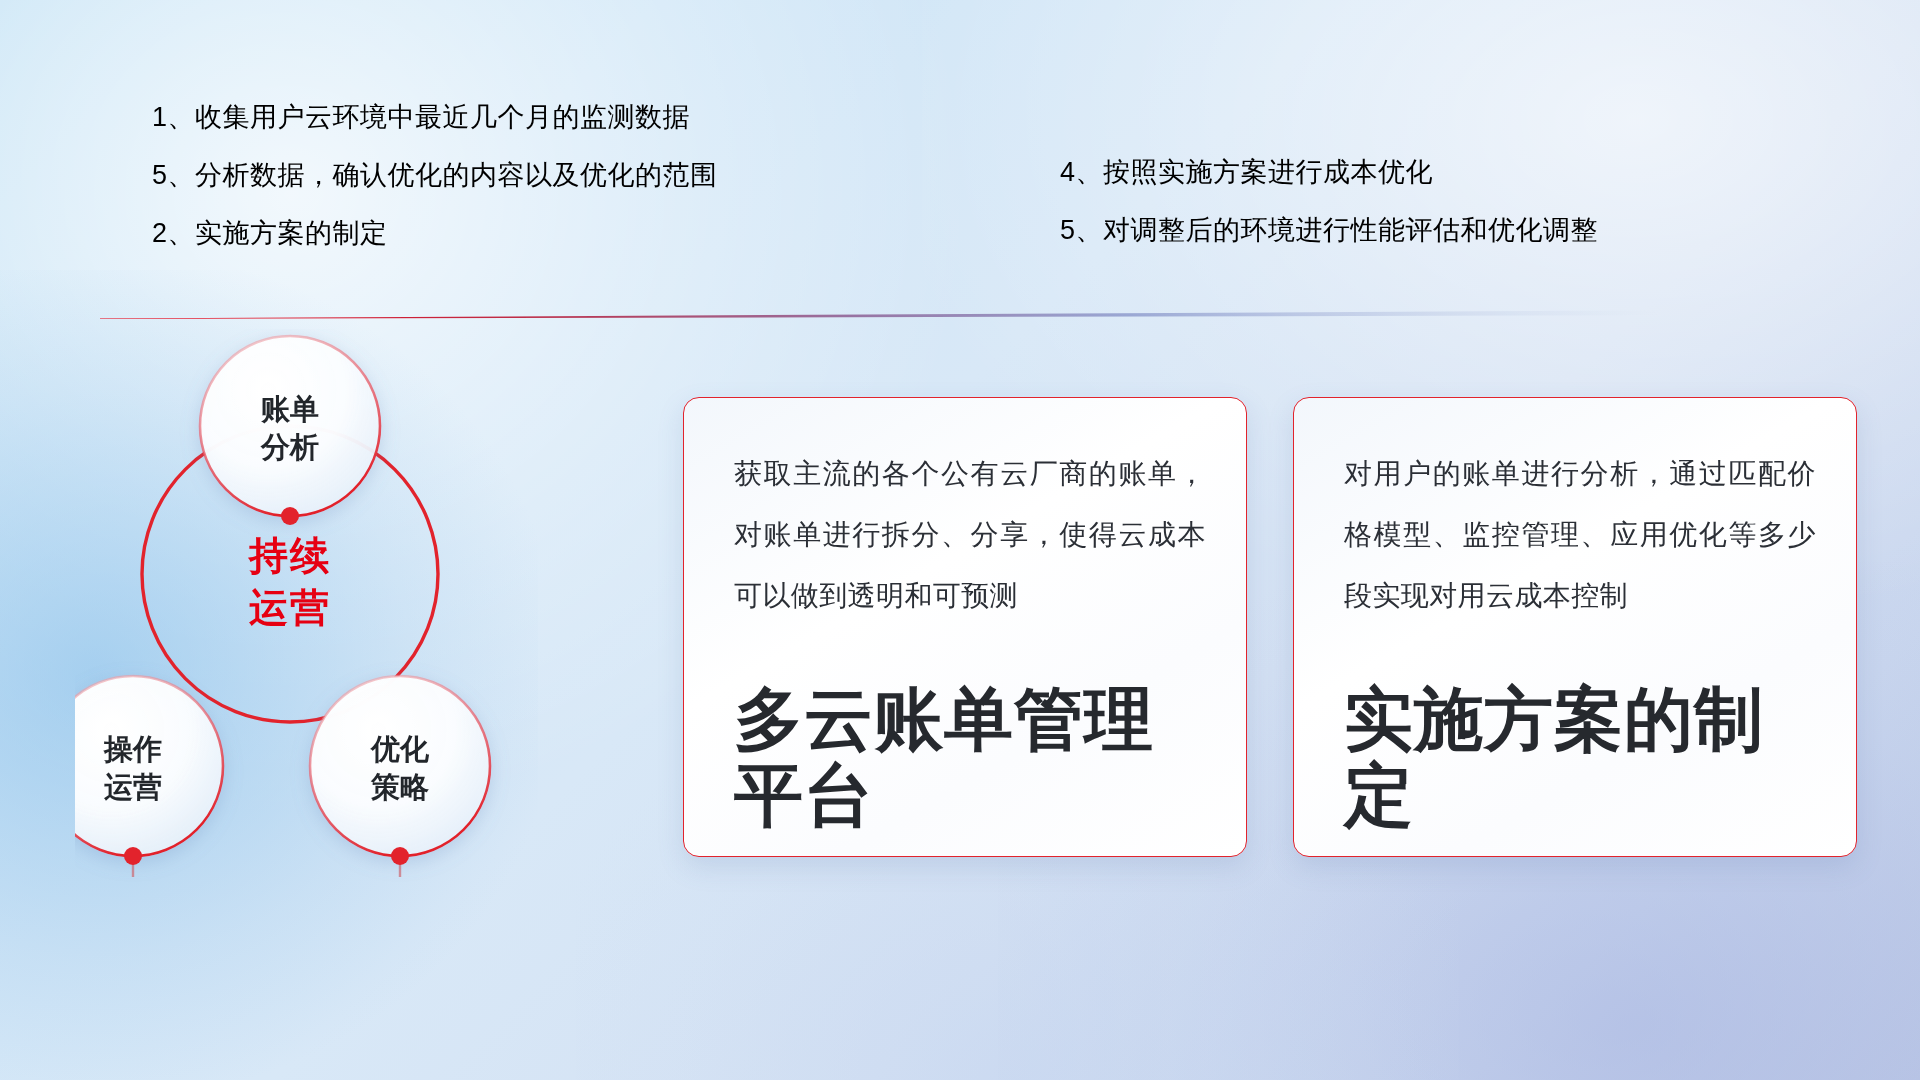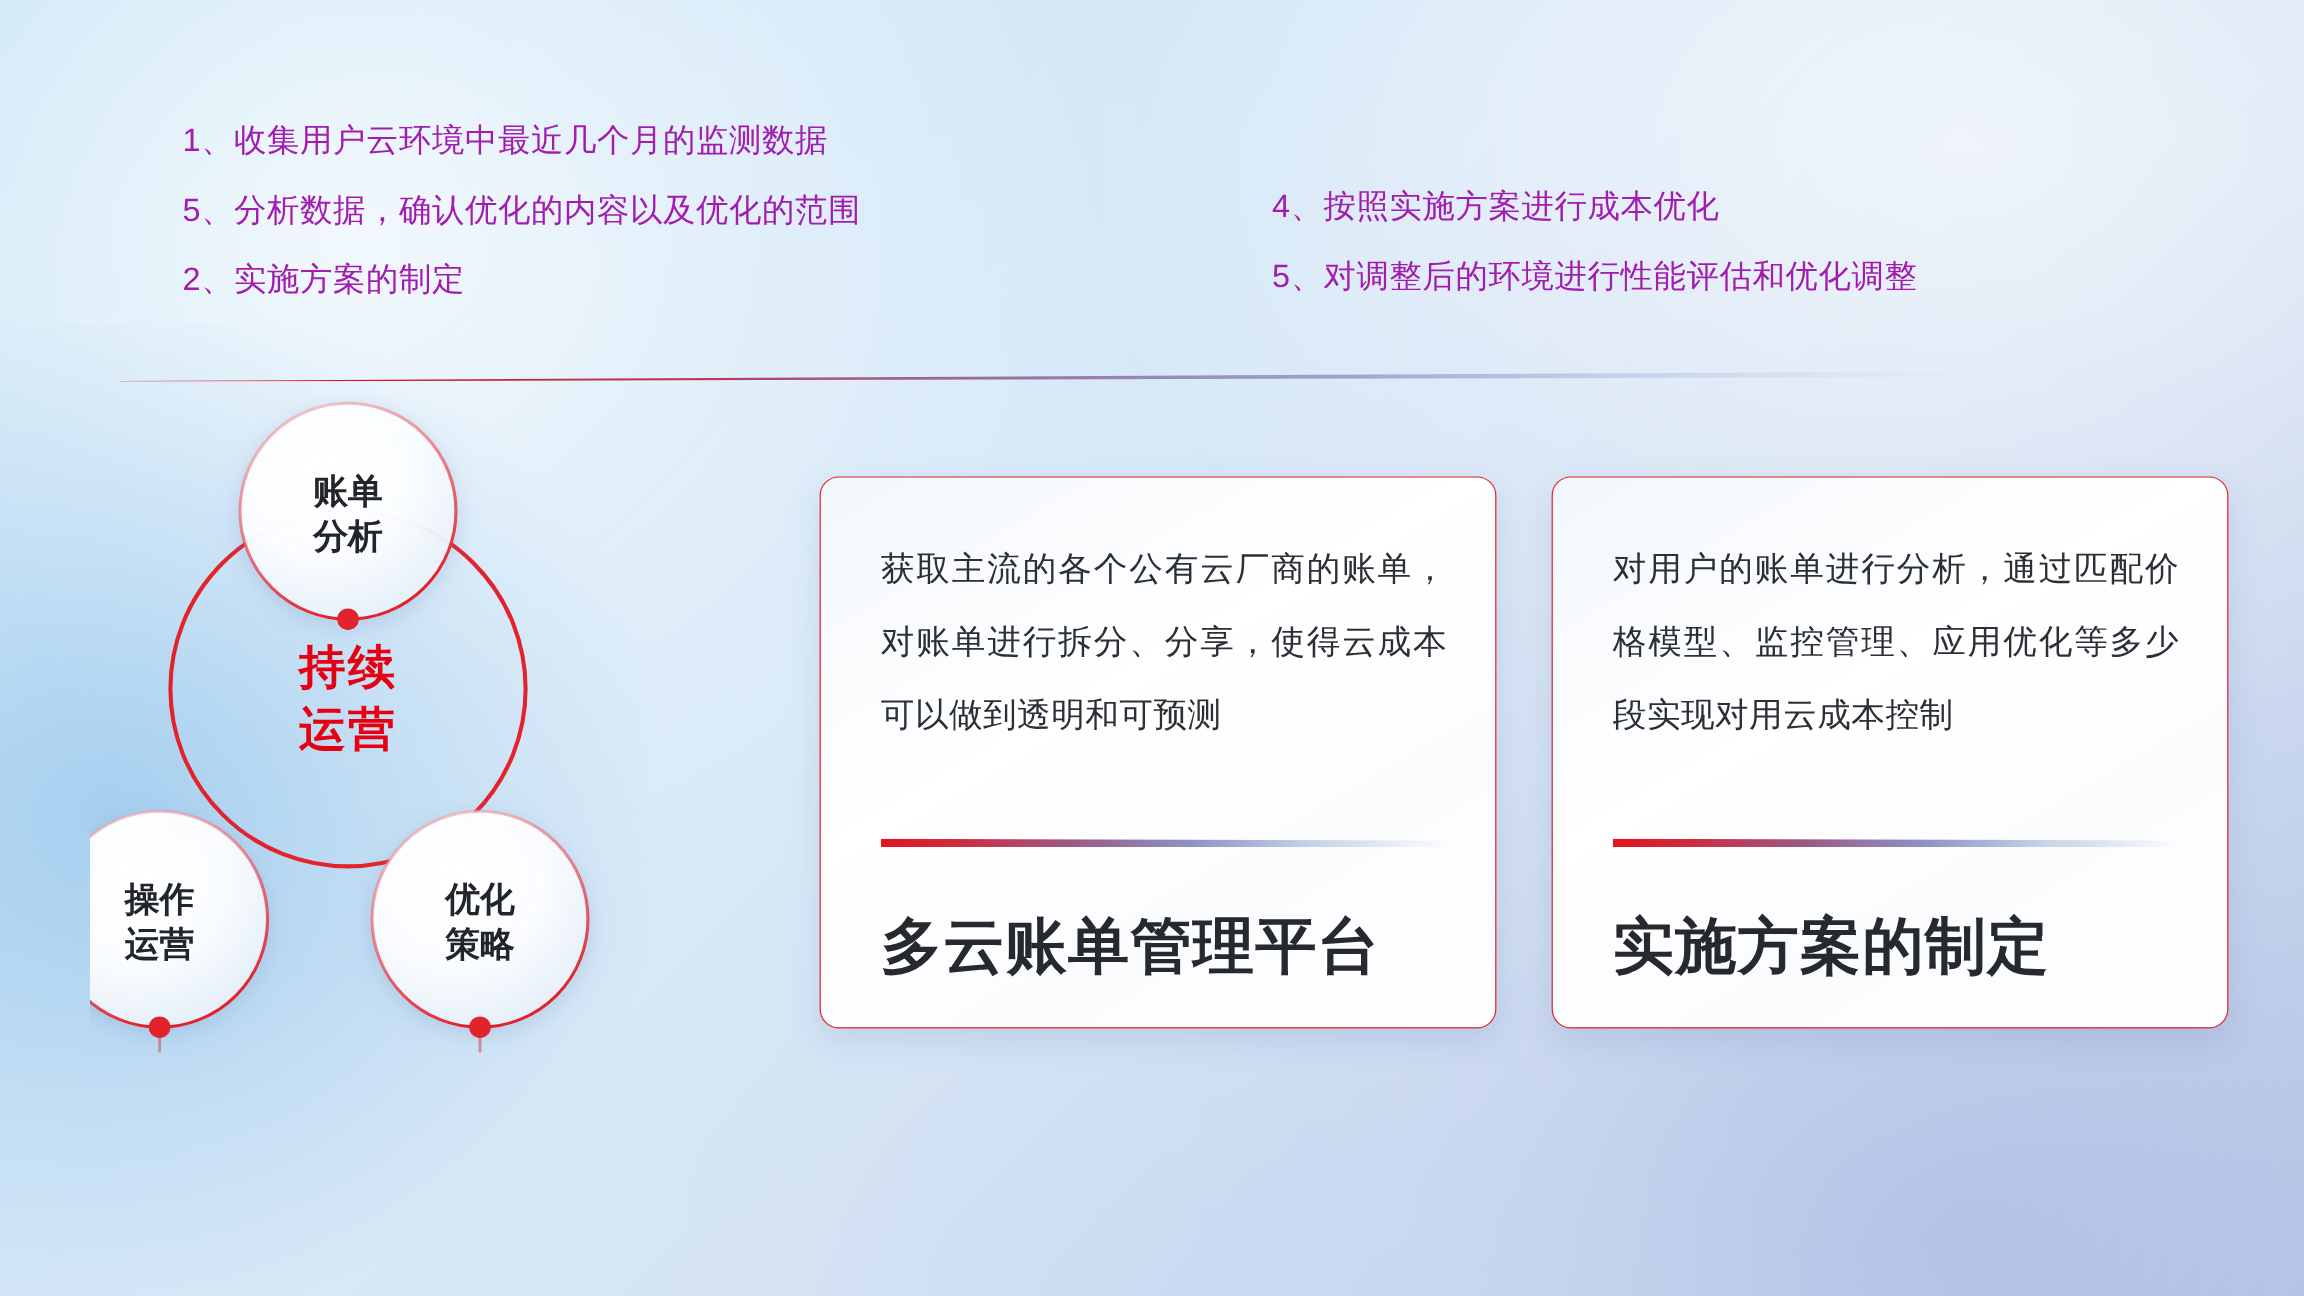--- a/index.html
+++ b/index.html
@@ -17,21 +17,21 @@
   #bg-glow-2{position:absolute;left:-14%;top:25%;width:42%;height:75%;
     background:radial-gradient(ellipse at 45% 50%,rgba(126,186,232,.55) 0%,rgba(140,190,232,.18) 50%,rgba(255,255,255,0) 75%);}
   #bg-glow-3{position:absolute;right:-10%;top:-25%;width:62%;height:80%;
     background:radial-gradient(ellipse at 60% 45%,rgba(255,255,255,.62) 0%,rgba(255,255,255,.18) 50%,rgba(255,255,255,0) 76%);}
   #bg-glow-4{position:absolute;right:-12%;bottom:-30%;width:60%;height:78%;
     background:radial-gradient(ellipse at 55% 55%,rgba(165,178,224,.50) 0%,rgba(180,195,230,.16) 52%,rgba(255,255,255,0) 78%);}
   #bg-glow-5{position:absolute;left:30%;bottom:-35%;width:46%;height:70%;
     background:radial-gradient(ellipse at 50% 50%,rgba(198,214,240,.55) 0%,rgba(205,220,242,.15) 55%,rgba(255,255,255,0) 80%);}
 
   
-  .bullet-list{position:absolute;color:#a21caf;font-size:27px;letter-spacing:.5px;}
+  .bullet-list{position:absolute;color:#000000;font-size:27px;letter-spacing:.5px;}
   #list-left{left:152px;top:102px;}
   #list-right{left:1060px;top:157px;}
   .bullet-item{white-space:nowrap;margin-bottom:27px;line-height:1.15;}
 
   
   #top-divider{position:absolute;left:100px;top:305px;width:1560px;height:9px;}
 
   
   #ring-diagram{position:absolute;left:75px;top:329px;width:560px;height:600px;}
   #ring-diagram svg{display:block;}
@@ -59,21 +59,21 @@
   .card-body{
     color:#2b2f36;font-size:28px;line-height:2.17;
     letter-spacing:.4px;text-align:justify;text-align-last:left;
     flex:0 0 auto;
   }
   .card-rule{margin-top:auto;height:7px;width:100%;border-radius:1px;
     background:linear-gradient(90deg,#e1161f 0%,#cf2b3f 14%,#9a5a86 34%,#8d93c4 55%,#c6d2e8 76%,rgba(240,244,250,0) 100%);
     clip-path:polygon(0 0,100% 22%,100% 100%,0 100%);}
   .card-title{
     margin-top:56px;margin-bottom:8px;
-    color:#26292e;font-size:51px;font-weight:bold;letter-spacing:1px;line-height:1.1;font-family:Liberation Serif, serif;
+    color:#26292e;font-size:69px;font-weight:bold;letter-spacing:1px;line-height:1.1;
   }
 </style>
 </head>
 <body>
 
 <div id="bg-base"></div>
 <div id="bg-glow-1"></div>
 <div id="bg-glow-2"></div>
 <div id="bg-glow-3"></div>
 <div id="bg-glow-4"></div>

